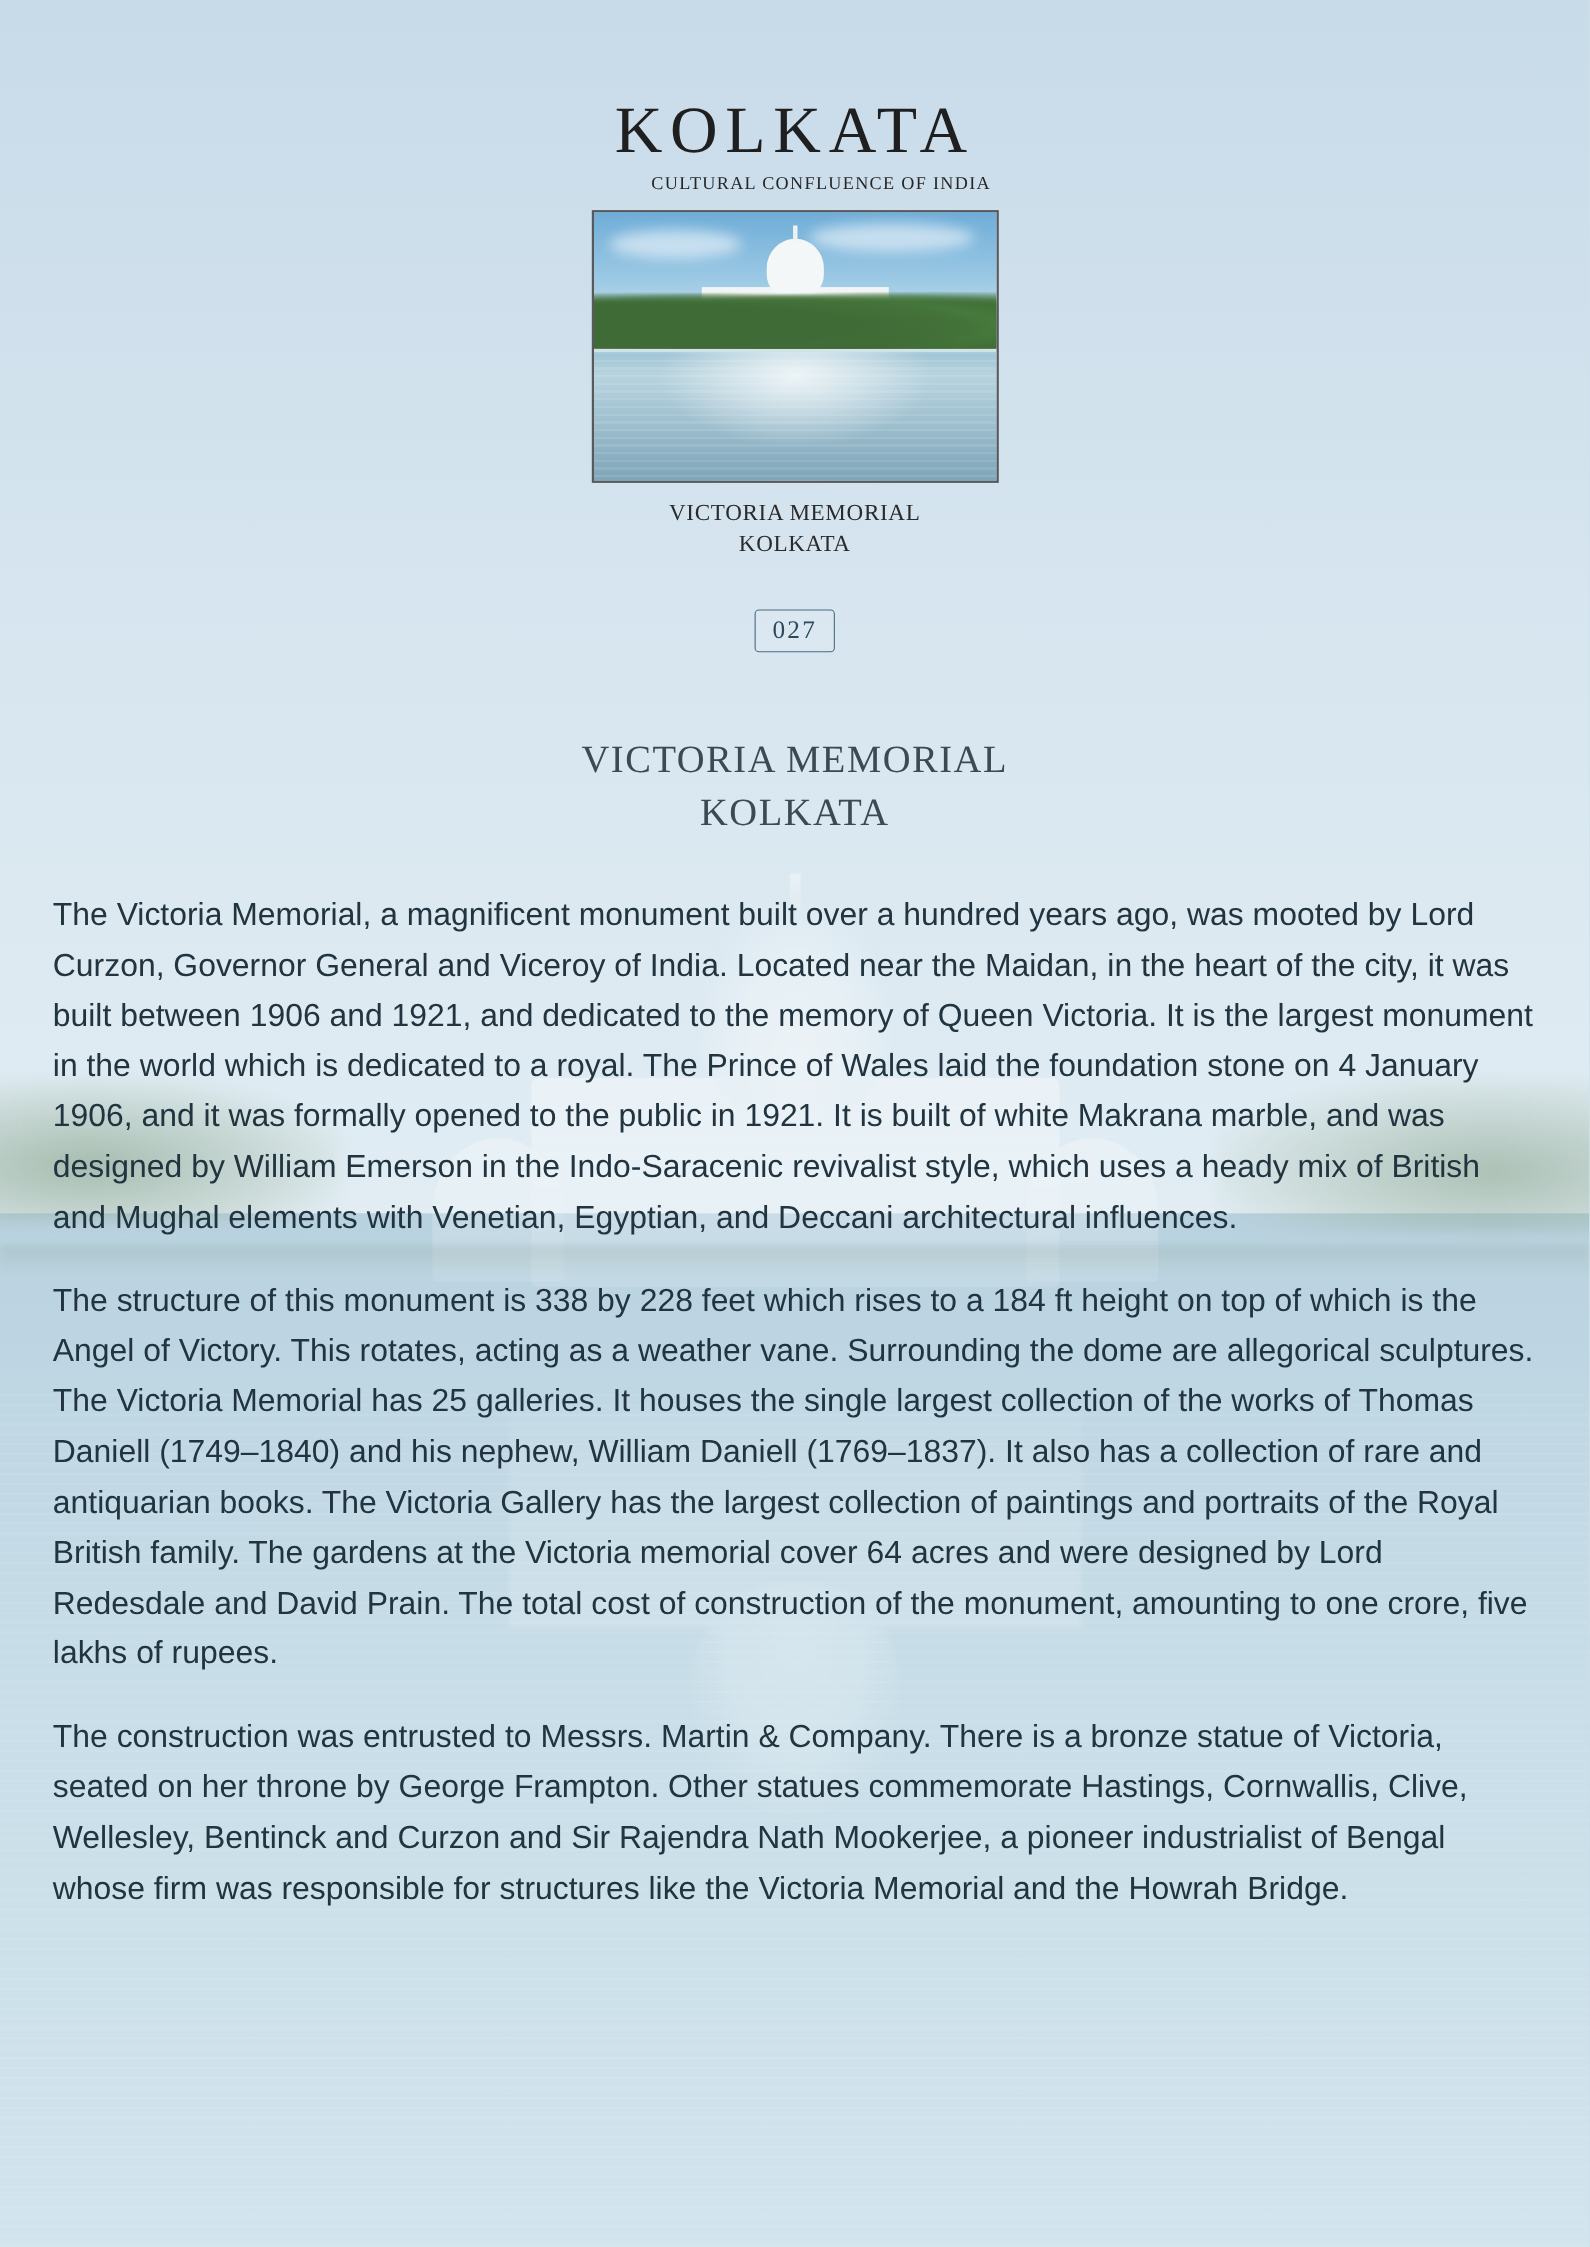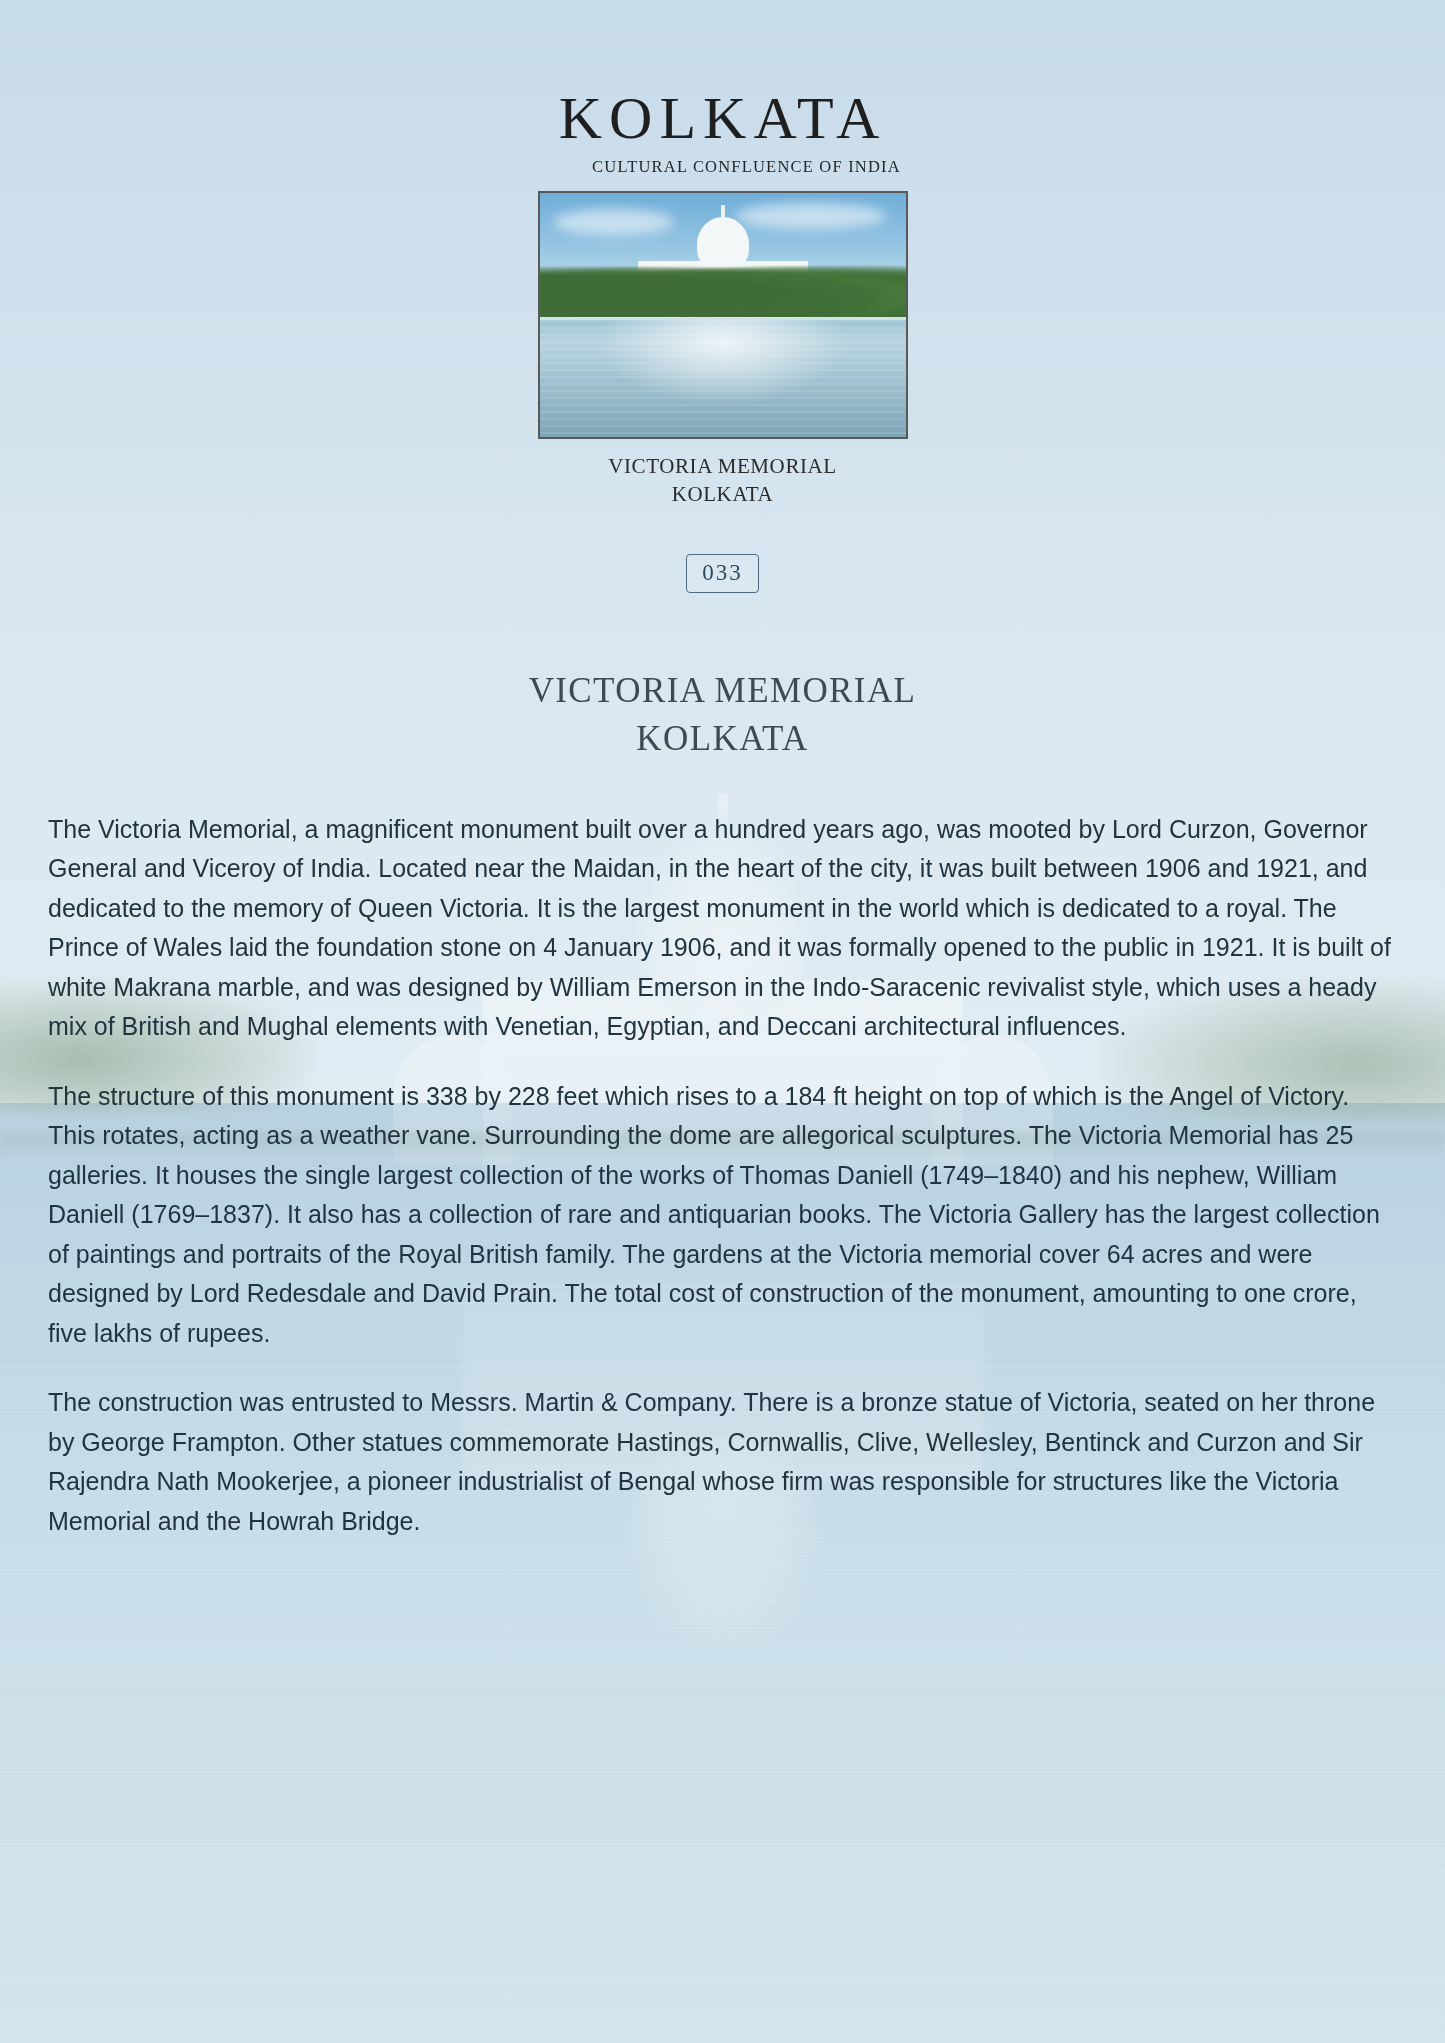--- a/index.html
+++ b/index.html
@@ -258,21 +258,21 @@
     margin-top: 74px;
     font-family: "Liberation Serif", serif;
     font-size: 35px;
     letter-spacing: 1.4px;
     line-height: 1.35;
     color: #3c4a52;
   }
 
   .body-copy {
     margin: 48px 48px 0 48px;
-    font-size: 25px;
+    font-size: 29px;
     line-height: 1.58;
     color: #21343f;
   }
   .body-copy p {
     margin: 0 0 30px 0;
   }
   .body-copy p:last-child { margin-bottom: 16px; }
 </style>
 </head>
 <body>
@@ -317,21 +317,21 @@
       <div class="s-water"></div>
       <div class="s-refl"></div>
     </div>
 
     <div class="stamp-caption">
       <div>VICTORIA MEMORIAL</div>
       <div>KOLKATA</div>
     </div>
 
     <div class="page-number-wrap">
-      <span class="page-number">033</span>
+      <span class="page-number">027</span>
     </div>
 
     <div class="article-title">
       <div>VICTORIA MEMORIAL</div>
       <div>KOLKATA</div>
     </div>
 
     <div class="body-copy">
       <p>The Victoria Memorial, a magnificent monument built over a hundred years ago, was mooted by Lord Curzon, Governor General and Viceroy of India. Located near the Maidan, in the heart of the city, it was built between 1906 and 1921, and dedicated to the memory of Queen Victoria. It is the largest monument in the world which is dedicated to a royal. The Prince of Wales laid the foundation stone on 4 January 1906, and it was formally opened to the public in 1921. It is built of white Makrana marble, and was designed by William Emerson in the Indo-Saracenic revivalist style, which uses a heady mix of British and Mughal elements with Venetian, Egyptian, and Deccani architectural influences.</p>
       <p>The structure of this monument is 338 by 228 feet which rises to a 184 ft height on top of which is the Angel of Victory. This rotates, acting as a weather vane. Surrounding the dome are allegorical sculptures. The Victoria Memorial has 25 galleries. It houses the single largest collection of the works of Thomas Daniell (1749–1840) and his nephew, William Daniell (1769–1837). It also has a collection of rare and antiquarian books.  The Victoria Gallery has the largest collection of paintings and portraits of the Royal British family. The gardens at the Victoria memorial cover 64 acres and were designed by Lord Redesdale and David Prain. The total cost of construction of the monument, amounting to one crore, five lakhs of rupees.</p>

